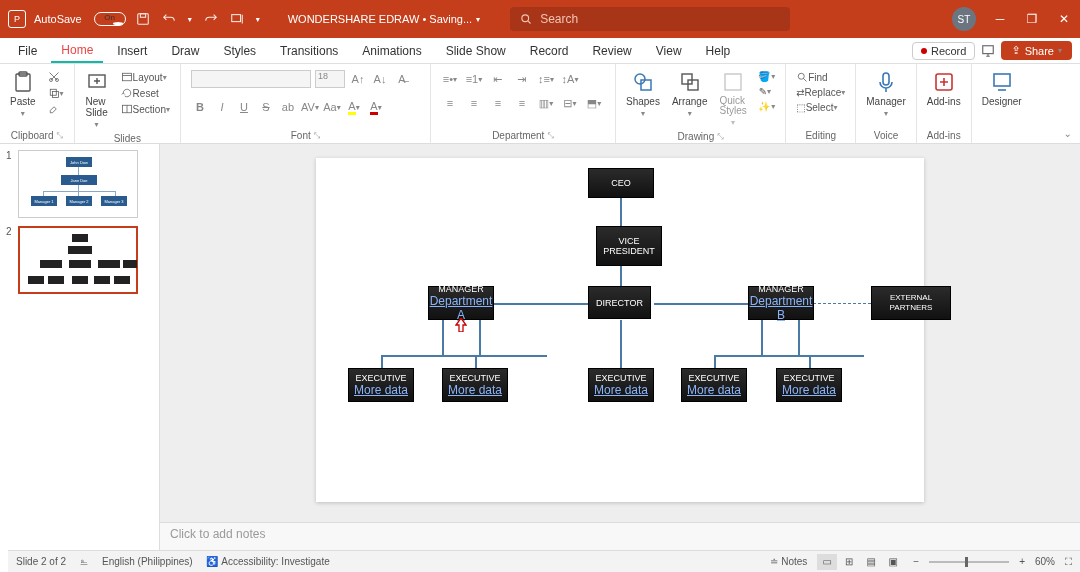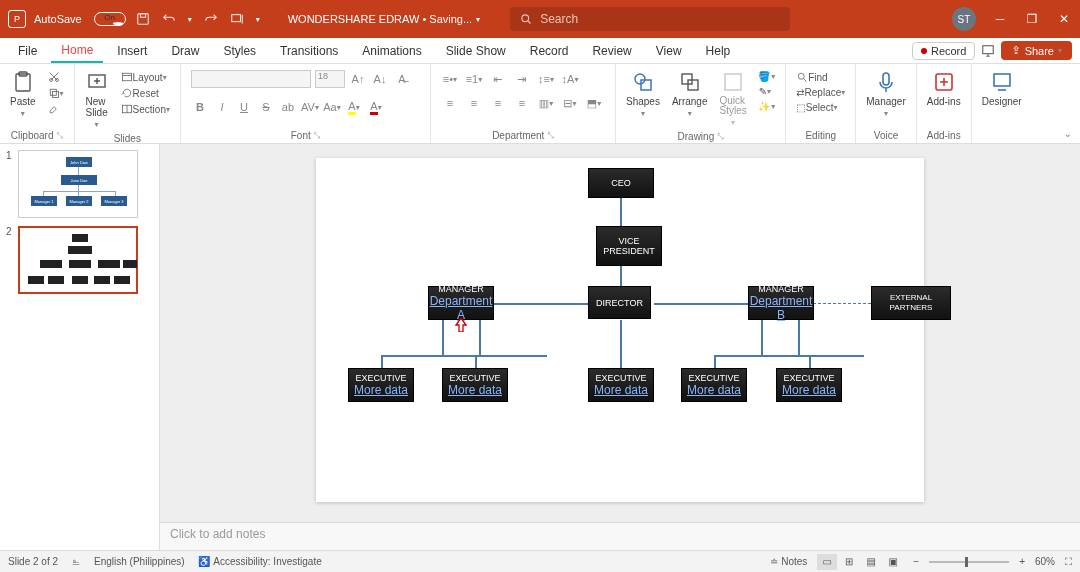--- a/index.html
+++ b/index.html
@@ -64,21 +64,21 @@
 .conn.dash { background: none; border-top: 1.5px dashed #4a7ba6; height:0;}
 .arrow-callout { position:absolute; width:12px; height:14px; }
 
 
 .mini { position:absolute; font-size:4px; color:#fff; text-align:center; display:flex;align-items:center;justify-content:center;}
 .mini.blue{ background:#2a5b8f;}
 .mini.dark{ background:#222;}
 .mini-line{position:absolute;background:#88a8c3;}
 
 
-.status-bar { height: 22px; background: #f3f3f3; border-top: 1px solid #ddd; display: flex; align-items: center; font-size: 10px; color: #555; padding: 0 8px; gap: 14px;}
+.status-bar { height: 22px; background: #f3f3f3; border-top: 1px solid #ddd; display: flex; align-items: center; font-size: 10px; color: #555; padding: 0 8px; gap: 14px; margin-left: 8px;}
 .status-right { margin-left: auto; display: flex; align-items: center; gap: 10px;}
 .view-btns { display:flex; gap:2px;}
 .view-btn { width:20px; height:16px; border:1px solid transparent; display:flex;align-items:center;justify-content:center;}
 .view-btn.on{background:#ddd;}
 .zoom-slider { width: 80px; height:2px; background:#bbb; position:relative;}
 .zoom-thumb { position:absolute; left:45%; top:-4px; width:3px; height:10px; background:#666;}
 </style>
 </head>
 <body>
 

